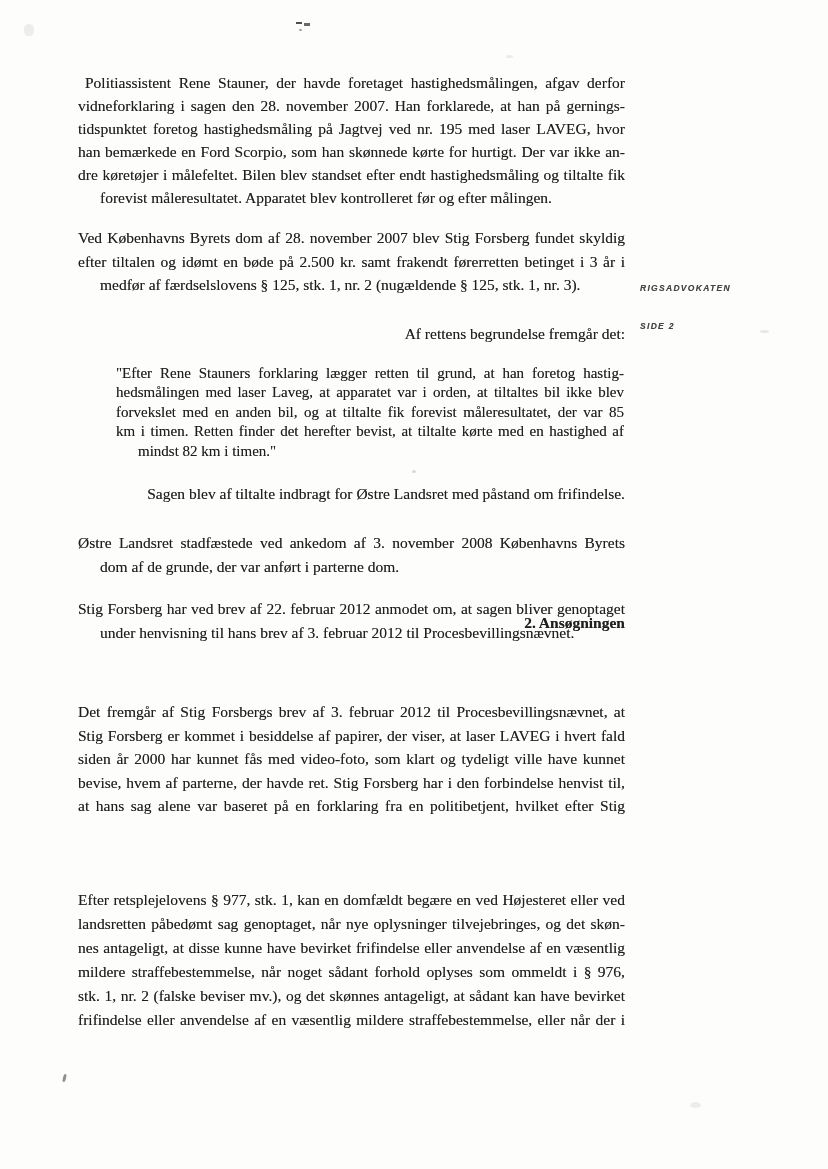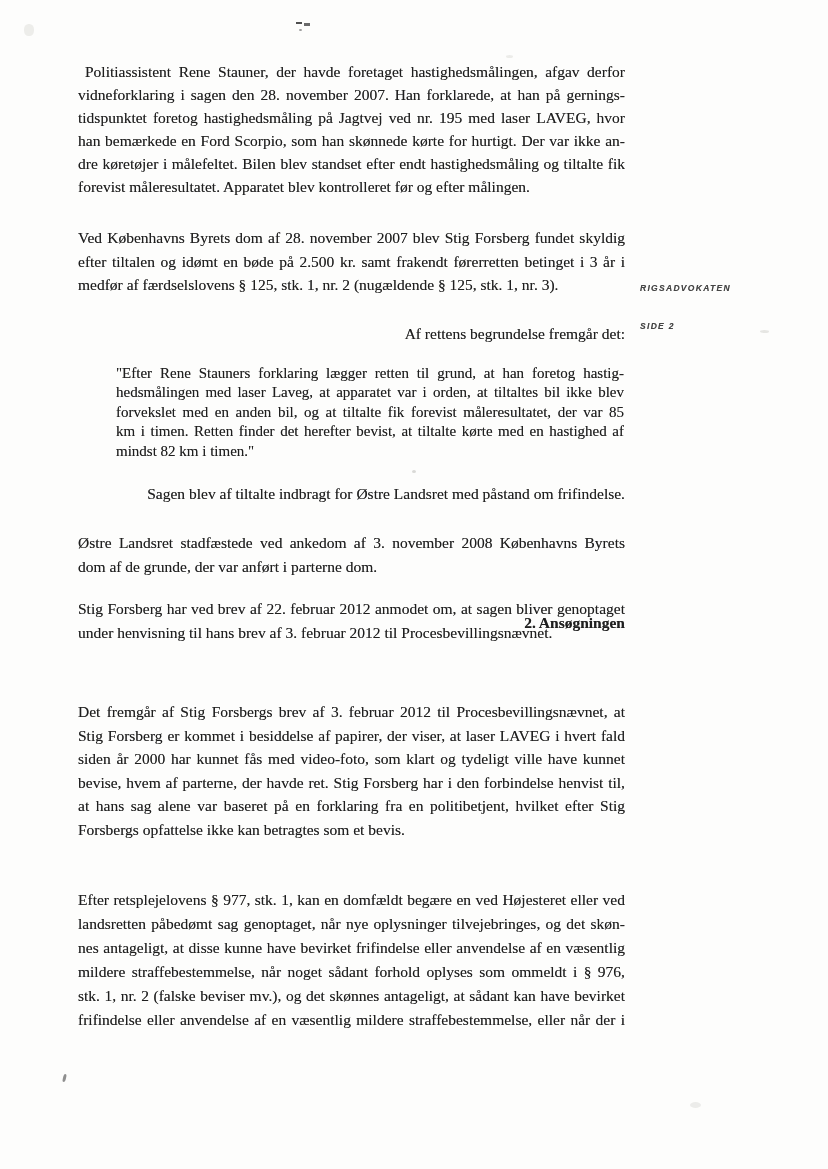--- a/index.html
+++ b/index.html
@@ -12,21 +12,21 @@
     color:#1f1f1f;
   }
   
   .para{
     position:absolute;
     left:78px;width:547px;
     font-size:15.5px;line-height:23px;
     text-shadow:0 0 .5px rgba(35,35,35,.55);
   }
   .para .ln{text-align:justify;text-align-last:justify;height:auto;overflow:visible;}
-  .para .ln.last{text-align:center;text-align-last:left;}
+  .para .ln.last{text-align:center;text-align-last:left;margin-left:22px;}
   .para .ln.indent{padding-left:7px;}
   .single{text-align:right;}
   .heading{font-weight:bold;margin-top:9px;}
   
   .quote{
     left:116px;width:508px;
     font-size:15px;line-height:19.4px;
   }
   
   .marginnote{
@@ -47,21 +47,21 @@
   .s4{left:760px;top:330px;width:9px;height:3px;background:#e6e6e3;border-radius:50%;}
   .s5{left:690px;top:1102px;width:11px;height:6px;background:#ececea;border-radius:50%;}
   .s6{left:506px;top:55px;width:7px;height:3px;background:#ecece9;border-radius:50%;}
   .s7{left:412px;top:470px;width:4px;height:3px;background:#d9d9d6;border-radius:50%;}
 </style>
 </head>
 <body>
 
 <div class="page">
 
-  <div class="para" style="top:60px">
+  <div class="para" style="top:71px">
     <div class="ln indent">Politiassistent Rene Stauner, der havde foretaget hastighedsmålingen, afgav derfor</div>
     <div class="ln">vidneforklaring i sagen den 28. november 2007. Han forklarede, at han på gernings-</div>
     <div class="ln">tidspunktet foretog hastighedsmåling på Jagtvej ved nr. 195 med laser LAVEG, hvor</div>
     <div class="ln">han bemærkede en Ford Scorpio, som han skønnede kørte for hurtigt. Der var ikke an-</div>
     <div class="ln">dre køretøjer i målefeltet. Bilen blev standset efter endt hastighedsmåling og tiltalte fik</div>
     <div class="ln last">forevist måleresultatet. Apparatet blev kontrolleret før og efter målingen.</div>
   </div>
 
   <div class="para" style="top:226px;line-height:23.5px">
     <div class="ln">Ved Københavns Byrets dom af 28. november 2007 blev Stig Forsberg fundet skyldig</div>
@@ -95,21 +95,20 @@
     <div class="ln">Stig Forsberg har ved brev af 22. februar 2012 anmodet om, at sagen bliver genoptaget</div>
     <div class="ln last">under henvisning til hans brev af 3. februar 2012 til Procesbevillingsnævnet.</div>
   </div>
 
   <div class="para" style="top:700px;line-height:23.6px">
     <div class="ln">Det fremgår af Stig Forsbergs brev af 3. februar 2012 til Procesbevillingsnævnet, at</div>
     <div class="ln">Stig Forsberg er kommet i besiddelse af papirer, der viser, at laser LAVEG i hvert fald</div>
     <div class="ln">siden år 2000 har kunnet fås med video-foto, som klart og tydeligt ville have kunnet</div>
     <div class="ln">bevise, hvem af parterne, der havde ret. Stig Forsberg har i den forbindelse henvist til,</div>
     <div class="ln">at hans sag alene var baseret på en forklaring fra en politibetjent, hvilket efter Stig</div>
-    <div class="ln last">Forsbergs opfattelse ikke kan betragtes som et bevis.</div>
   </div>
 
 
   <div class="para" style="top:888px;line-height:24px">
     <div class="ln">Efter retsplejelovens § 977, stk. 1, kan en domfældt begære en ved Højesteret eller ved</div>
     <div class="ln">landsretten påbedømt sag genoptaget, når nye oplysninger tilvejebringes, og det skøn-</div>
     <div class="ln">nes antageligt, at disse kunne have bevirket frifindelse eller anvendelse af en væsentlig</div>
     <div class="ln">mildere straffebestemmelse, når noget sådant forhold oplyses som ommeldt i § 976,</div>
     <div class="ln">stk. 1, nr. 2 (falske beviser mv.), og det skønnes antageligt, at sådant kan have bevirket</div>
     <div class="ln">frifindelse eller anvendelse af en væsentlig mildere straffebestemmelse, eller når der i</div>

